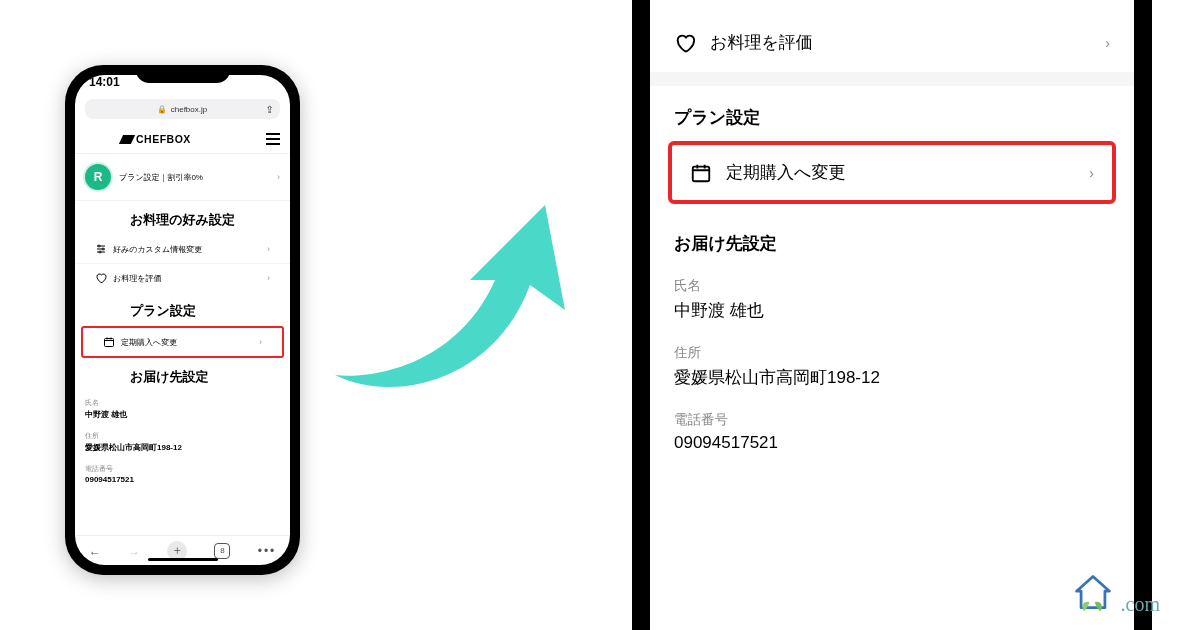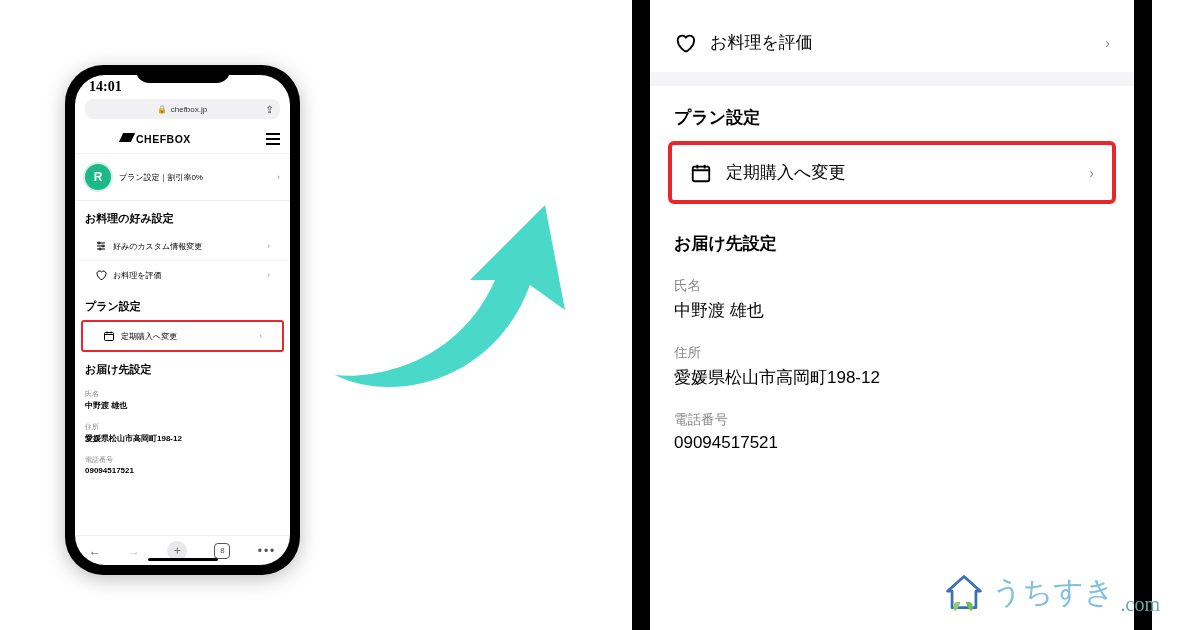--- a/index.html
+++ b/index.html
@@ -42,25 +42,23 @@
     transform: translateX(-50%);
     width: 95px;
     height: 18px;
     background: #000;
     border-radius: 0 0 14px 14px;
     z-index: 10;
   }
   .statusbar-s {
     height: 24px;
     display: flex;
-    align-items: center;
     padding: 0 14px;
-    font-size: 14px;
+    font-size: 12px;
     font-weight: 600;
-    font-family: Liberation Serif, serif;
   }
   .addrbar-s {
     height: 20px;
     background: #f1f1f3;
     border-radius: 8px;
     margin: 0 10px 6px;
     display: flex;
     align-items: center;
     justify-content: center;
     gap: 3px;
@@ -69,35 +67,35 @@
     position: relative;
   }
   .share-s { position: absolute; right: 6px; font-size: 10px; color:#333;}
   .brandbar-s {
     display: flex;
     align-items: center;
     justify-content: space-between;
     padding: 8px 10px;
     border-bottom: 1px solid #f0f0f0;
   }
-  .brand-logo { font-weight: 900; font-size: 10.5px; letter-spacing: .5px; display:flex;align-items:flex-start;gap:3px;padding-left:36px;}
+  .brand-logo { font-weight: 900; font-size: 10.5px; letter-spacing: .5px; display:flex;align-items:center;gap:3px;padding-left:36px;}
   .brand-glyph { width:12px;height:9px;background:#000;transform:skewX(-25deg);}
   .burger-s { display:flex;flex-direction:column;gap:3px;}
   .burger-s span{width:14px;height:2px;background:#000;}
   .regular-row {
     display:flex;align-items:center;gap:8px;padding:10px 10px;border-bottom:1px solid #f0f0f0;
   }
   .avatar-r {
     width:26px;height:26px;border-radius:50%;
     background:#1db887;display:flex;align-items:center;justify-content:center;
     color:#fff;font-weight:700;font-size:12px;
     box-shadow:0 0 0 2px #d0f0e6;
   }
   .chev-s { margin-left:auto;color:#999;font-size:9px;}
-  .sect-h-s { font-weight:700;font-size:11px;padding:10px 10px 6px;}
+  .sect-h-s { font-weight:700;font-size:13px;padding:10px 10px 6px;margin-left:45px;}
   .row-s {
     display:flex;align-items:center;gap:6px;padding:8px 20px;
     font-size:8px;
   }
   .row-s + .row-s { border-top:1px solid #f4f4f4;}
   .hl-red-s { border:2px solid #e8262b;border-radius:3px;margin:0 6px;}
   .label-s { color:#888;font-size:7px;padding:6px 10px 1px;}
   .value-s { font-size:8px;padding:0 10px 5px;font-weight:600;}
   .home-ind-s{position:absolute;bottom:4px;left:50%;transform:translateX(-50%);width:70px;height:3px;background:#000;border-radius:2px;}
   .toolbar-s{
@@ -271,15 +269,14 @@
 
   </div>
 </div>
 
 <div class="wm">
   <svg viewBox="0 0 48 48">
     <path d="M24 6 L42 22 H37 V40 H11 V22 H6 Z" fill="none" stroke="#3b72b5" stroke-width="3" stroke-linejoin="round"></path>
     <path d="M14 44 C 10 38, 14 32, 20 34 C 18 40, 16 42, 14 44 Z" fill="#8fce6f"></path>
     <path d="M32 44 C 36 38, 32 32, 26 34 C 28 40, 30 42, 32 44 Z" fill="#6fc05a"></path>
   </svg>
-  <span>うちすき</span>
     <span class="com">.com</span>
 </div>
 
 </body></html>

